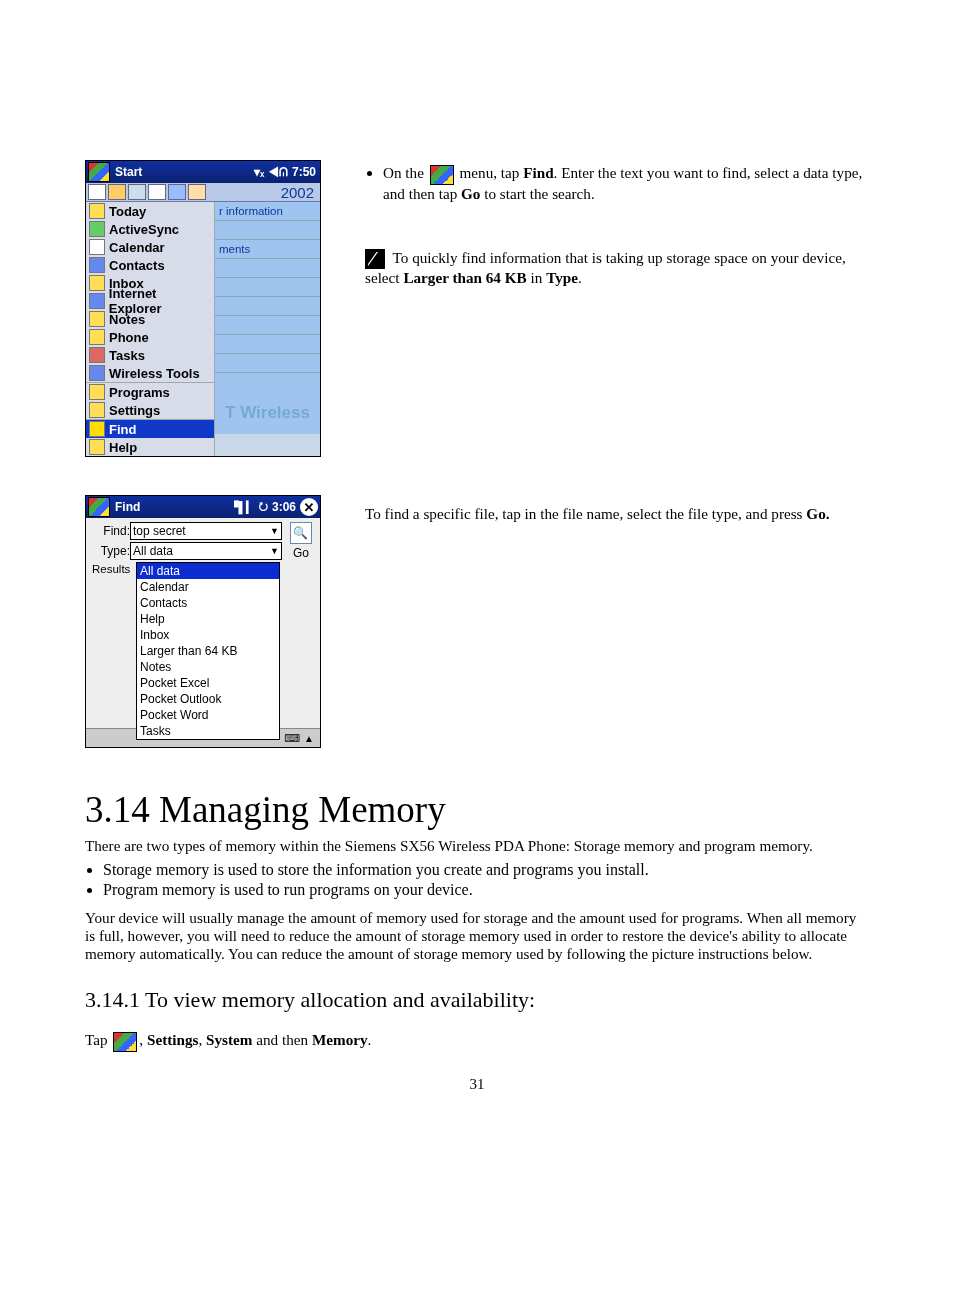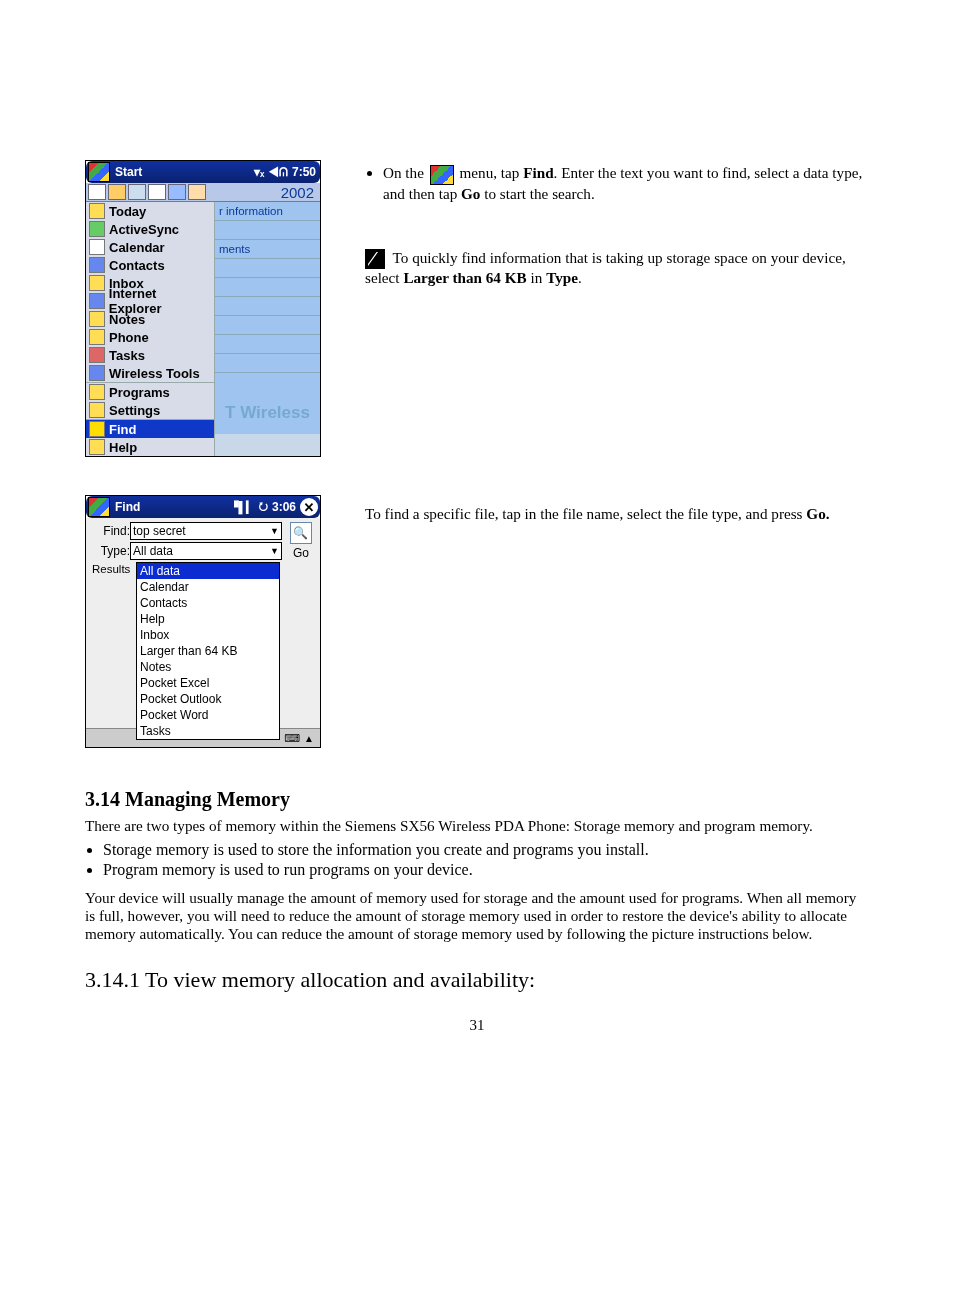--- a/index.html
+++ b/index.html
@@ -45,21 +45,20 @@
   }
   .navy-bar {
     background: #002266;
     background: linear-gradient(#1030a0, #0a2270);
     height: 22px;
     display: flex;
     align-items: center;
     color: #fff;
     font-weight: bold;
     font-size: 12px;
-    border-radius: 6px;
   }
   .win-flag {
     width: 20px;
     height: 18px;
     background: linear-gradient(135deg,#d33 0 25%,#4a4 25% 50%,#36f 50% 75%,#fd3 75% 100%);
     border: 1px solid #000;
     margin: 0 3px 0 2px;
     flex: 0 0 auto;
   }
   .nav-title { flex:1; padding-left:2px; }
@@ -132,21 +131,21 @@
   .dropdown .sel{background:#0a2cd0;color:#fff;}
   .results-wrap{position:relative;height:162px;}
   .botbar{height:18px;background:#ccc;border-top:1px solid #888;display:flex;justify-content:flex-end;align-items:center;padding:0 6px;gap:4px;}
 
   
   ul.bullets{margin:0 3px 10px 18px;padding:0;}
   ul.bullets li{margin-bottom:2px;}
   .note-icon{display:inline-block;width:20px;height:20px;background:#000;vertical-align:middle;margin-right:4px;position:relative;}
   .note-icon::after{content:"";position:absolute;left:3px;top:3px;width:10px;height:14px;background:#fff;clip-path:polygon(0 100%,100% 0,85% 0,0 85%);}
   .start-inline{display:inline-block;width:22px;height:18px;background:linear-gradient(135deg,#d33 0 25%,#4a4 25% 50%,#36f 50% 75%,#fd3 75% 100%);border:1px solid #000;vertical-align:middle;margin:0 2px;}
-  h2{font-family:"Times New Roman",serif;font-size:20px;font-weight:bold;margin:40px 0 6px 0;}
+  h2{font-family:"Times New Roman",serif;font-size:37px;font-weight:normal;margin:40px 0 6px 0;}
   h3{font-family:"Times New Roman",serif;font-size:22px;font-weight:normal;margin:24px 0 18px 0;}
   .body-para{margin:6px 0;font-size:15.2px;}
   .pagenum{text-align:center;font-size:15px;margin-top:24px;}
 </style>
 </head>
 <body>
 
 <div class="page">
 
   <div class="two-col">
@@ -333,16 +332,19 @@
   <h2>3.14 Managing Memory</h2>
   <p class="body-para" style="margin-top:0">There are two types of memory within the Siemens SX56 Wireless PDA Phone: Storage memory and program memory.</p>
   <ul class="bullets">
     <li>Storage memory is used to store the information you create and programs you install.</li>
     <li>Program memory is used to run programs on your device.</li>
   </ul>
   <p class="body-para">Your device will usually manage the amount of memory used for storage and the amount used for programs.  When all memory is full, however, you will need to reduce the amount of storage memory used in order to restore the device's ability to allocate memory automatically.  You can reduce the amount of storage memory used by following the picture instructions below.</p>
 
   <h3>3.14.1  To view memory allocation and availability:</h3>
 
+  <p class="body-para">
+    <span>Tap </span><span class="start-inline"></span><span>, </span><b>Settings</b><span>, </span><b>System</b><span> and then </span><b>Memory</b><span>.</span>
+  </p>
 
   <div class="pagenum">31</div>
 
 </div>
 
 </body></html>

